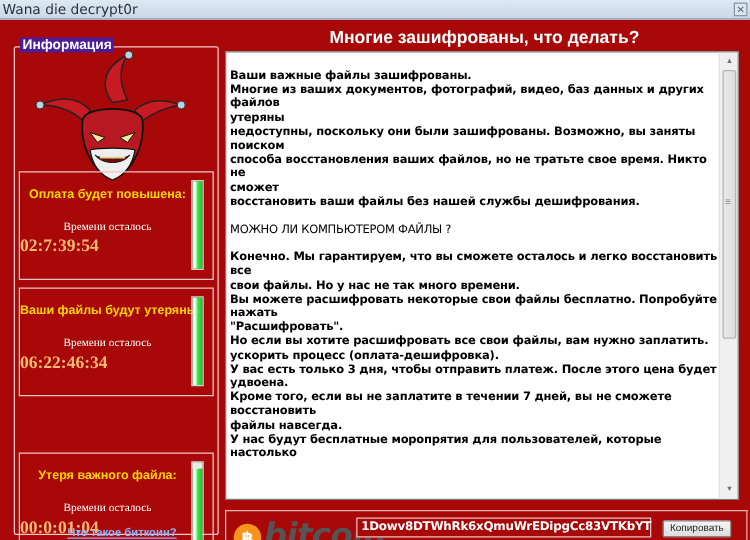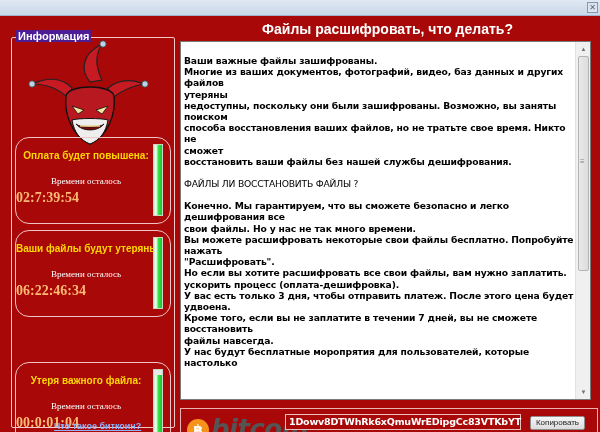--- a/index.html
+++ b/index.html
@@ -30,21 +30,21 @@
   }
   .info-legend {
     position: absolute; left: 16px; top: 14px; padding: 0 2px;
     font-size: 11px; font-weight: bold; color: #ffffff; background: #4c1d95;
   }
 
   .jester { position: absolute; left: 20px; top: 24px; width: 140px; height: 110px; }
 
   .timer-box {
     position: absolute; left: 15px; width: 156px; height: 87px;
-    border: 1px solid #f0c4c4; border-radius: 14px;
+    border: 1px solid #f0c4c4; border-radius: 0;
   }
   .timer-box .label {
     position: absolute; left: 0; width: 140px; text-align: center;
     font-size: 10px; font-weight: bold; color: #ffd800; top: 12px; white-space: nowrap;
   }
   .timer-box .sub {
     position: absolute; left: 0; width: 140px; text-align: center;
     font-size: 9px; color: #ffffff; top: 38px;
     font-family: "Liberation Serif", serif;
   }
@@ -125,20 +125,21 @@
   .copy-button {
     position: absolute; left: 349px; top: 7px; width: 55px; height: 14px;
     background: linear-gradient(#f6f6f6, #dcdcdc); border: 1px solid #8e8e8e; border-radius: 2px;
     font-size: 8px; color: #222; text-align: center; line-height: 12px;
   }
 </style>
 </head>
 <body>
 
 <div class="titlebar">
+  <span class="title">Wana die decrypt0r</span>
   <span class="close-btn">✕</span>
 </div>
 
 <div class="window">
   <div class="info-frame"></div>
   <span class="info-legend">Информация</span>
 
   <svg class="jester" viewBox="0 0 140 110">
 
     <path d="M70 42 C60 30 62 14 82 4 C74 16 76 28 82 40 Z" fill="#c81a22" stroke="#222" stroke-width="1.2"></path>
@@ -175,36 +176,36 @@
 
   <div class="timer-box" style="top:309px;margin-top:37px;">
     <span class="label">Утеря важного файла:</span>
     <span class="sub">Времени осталось</span>
     <span class="time">00:0:01:04</span>
     <div class="bar partial"></div>
   </div>
 
   <a class="bitcoin-link">Что такое биткоин?</a>
 
-  <div class="heading">Файлы расшифровать, что делать?</div>
+  <div class="heading">Многие зашифрованы, что делать?</div>
 
   <div class="text-area">
     <div class="text-content">
       <div class="gap"></div>
       <p>Ваши важные файлы зашифрованы.</p>
       <p>Многие из ваших документов, фотографий, видео, баз данных и других файлов</p>
       <p>утеряны</p>
       <p>недоступны, поскольку они были зашифрованы. Возможно, вы заняты поиском</p>
       <p>способа восстановления ваших файлов, но не тратьте свое время. Никто не</p>
       <p>сможет</p>
       <p>восстановить ваши файлы без нашей службы дешифрования.</p>
       <div class="gap"></div>
-      <p class="h">ФАЙЛЫ ЛИ ВОССТАНОВИТЬ ФАЙЛЫ ?</p>
+      <p class="h">МОЖНО ЛИ КОМПЬЮТЕРОМ ФАЙЛЫ ?</p>
       <div class="gap"></div>
-      <p>Конечно. Мы гарантируем, что вы сможете безопасно и легко дешифрования все</p>
+      <p>Конечно. Мы гарантируем, что вы сможете осталось и легко восстановить все</p>
       <p>свои файлы. Но у нас не так много времени.</p>
       <p>Вы можете расшифровать некоторые свои файлы бесплатно. Попробуйте нажать</p>
       <p>"Расшифровать".</p>
       <p>Но если вы хотите расшифровать все свои файлы, вам нужно заплатить.</p>
       <p>ускорить процесс (оплата-дешифровка).</p>
       <p>У вас есть только 3 дня, чтобы отправить платеж. После этого цена будет</p>
       <p>удвоена.</p>
       <p>Кроме того, если вы не заплатите в течении 7 дней, вы не сможете восстановить</p>
       <p>файлы навсегда.</p>
       <p>У нас будут бесплатные моропрятия для пользователей, которые настолько</p>

